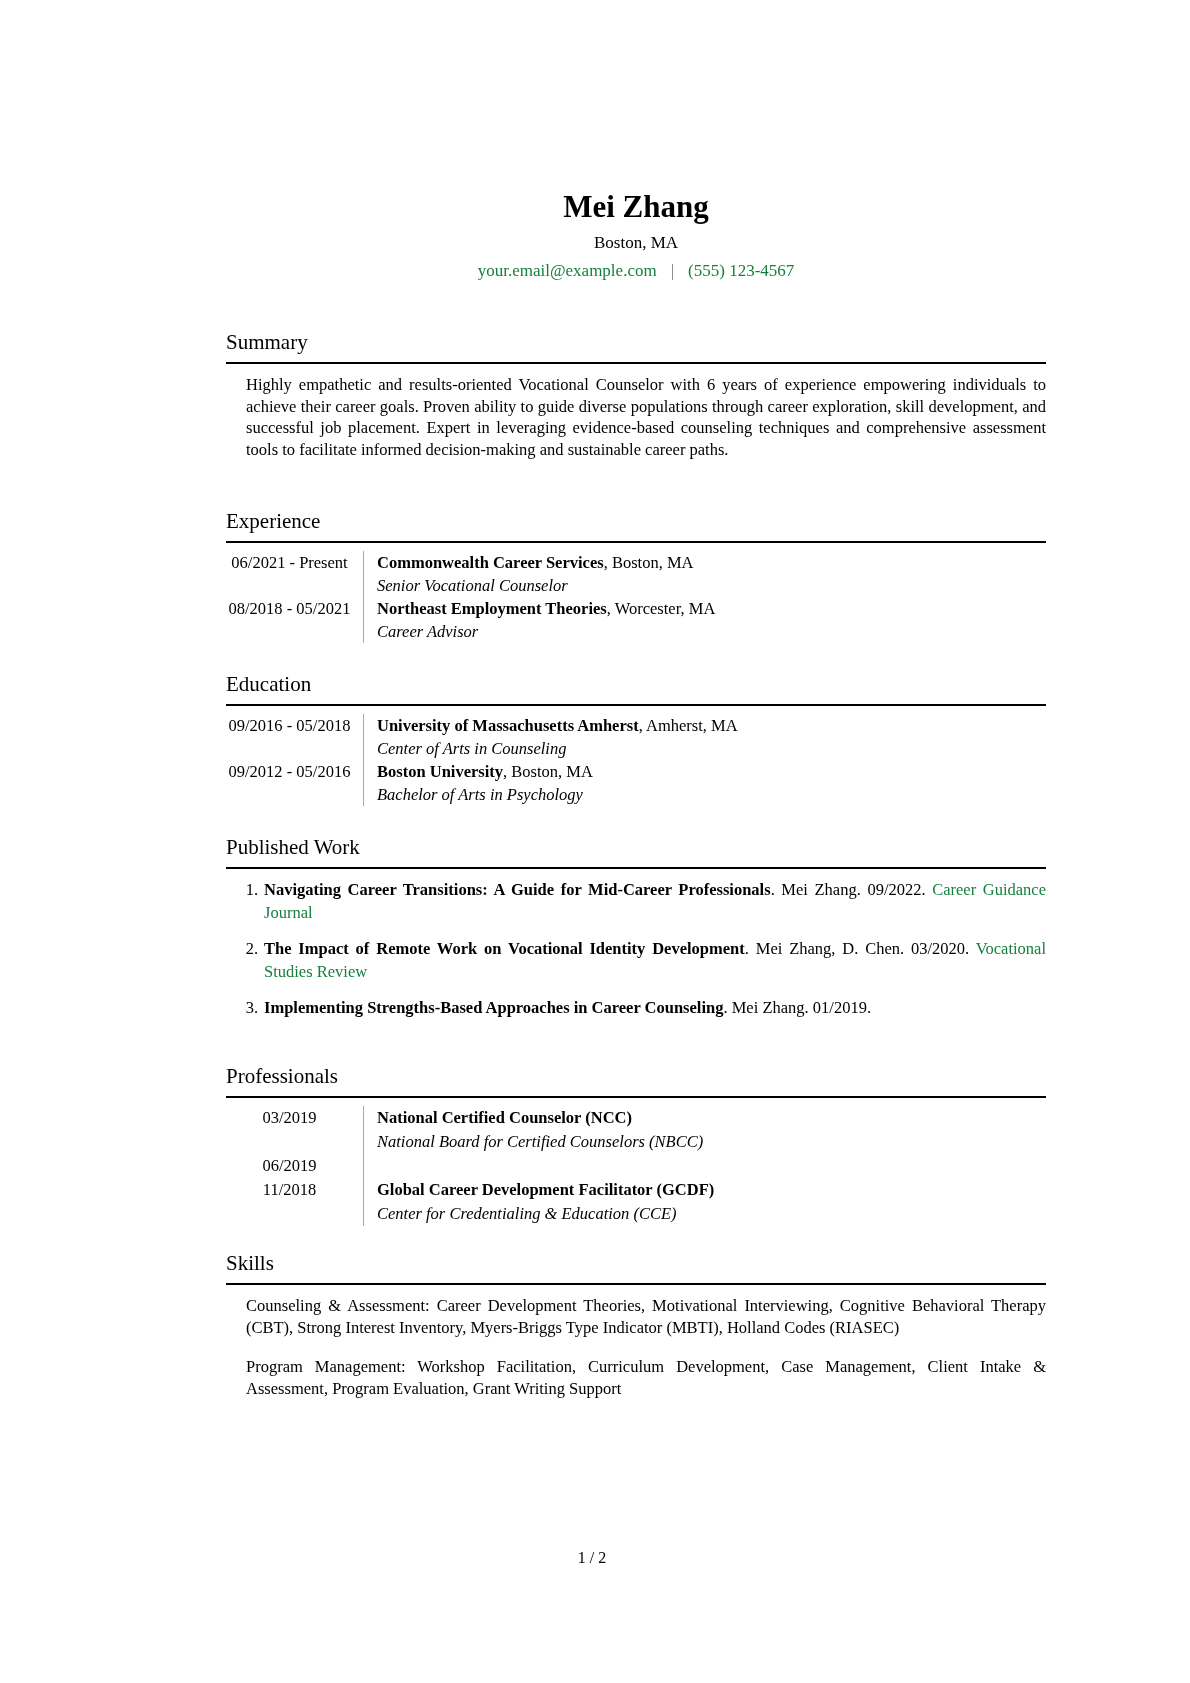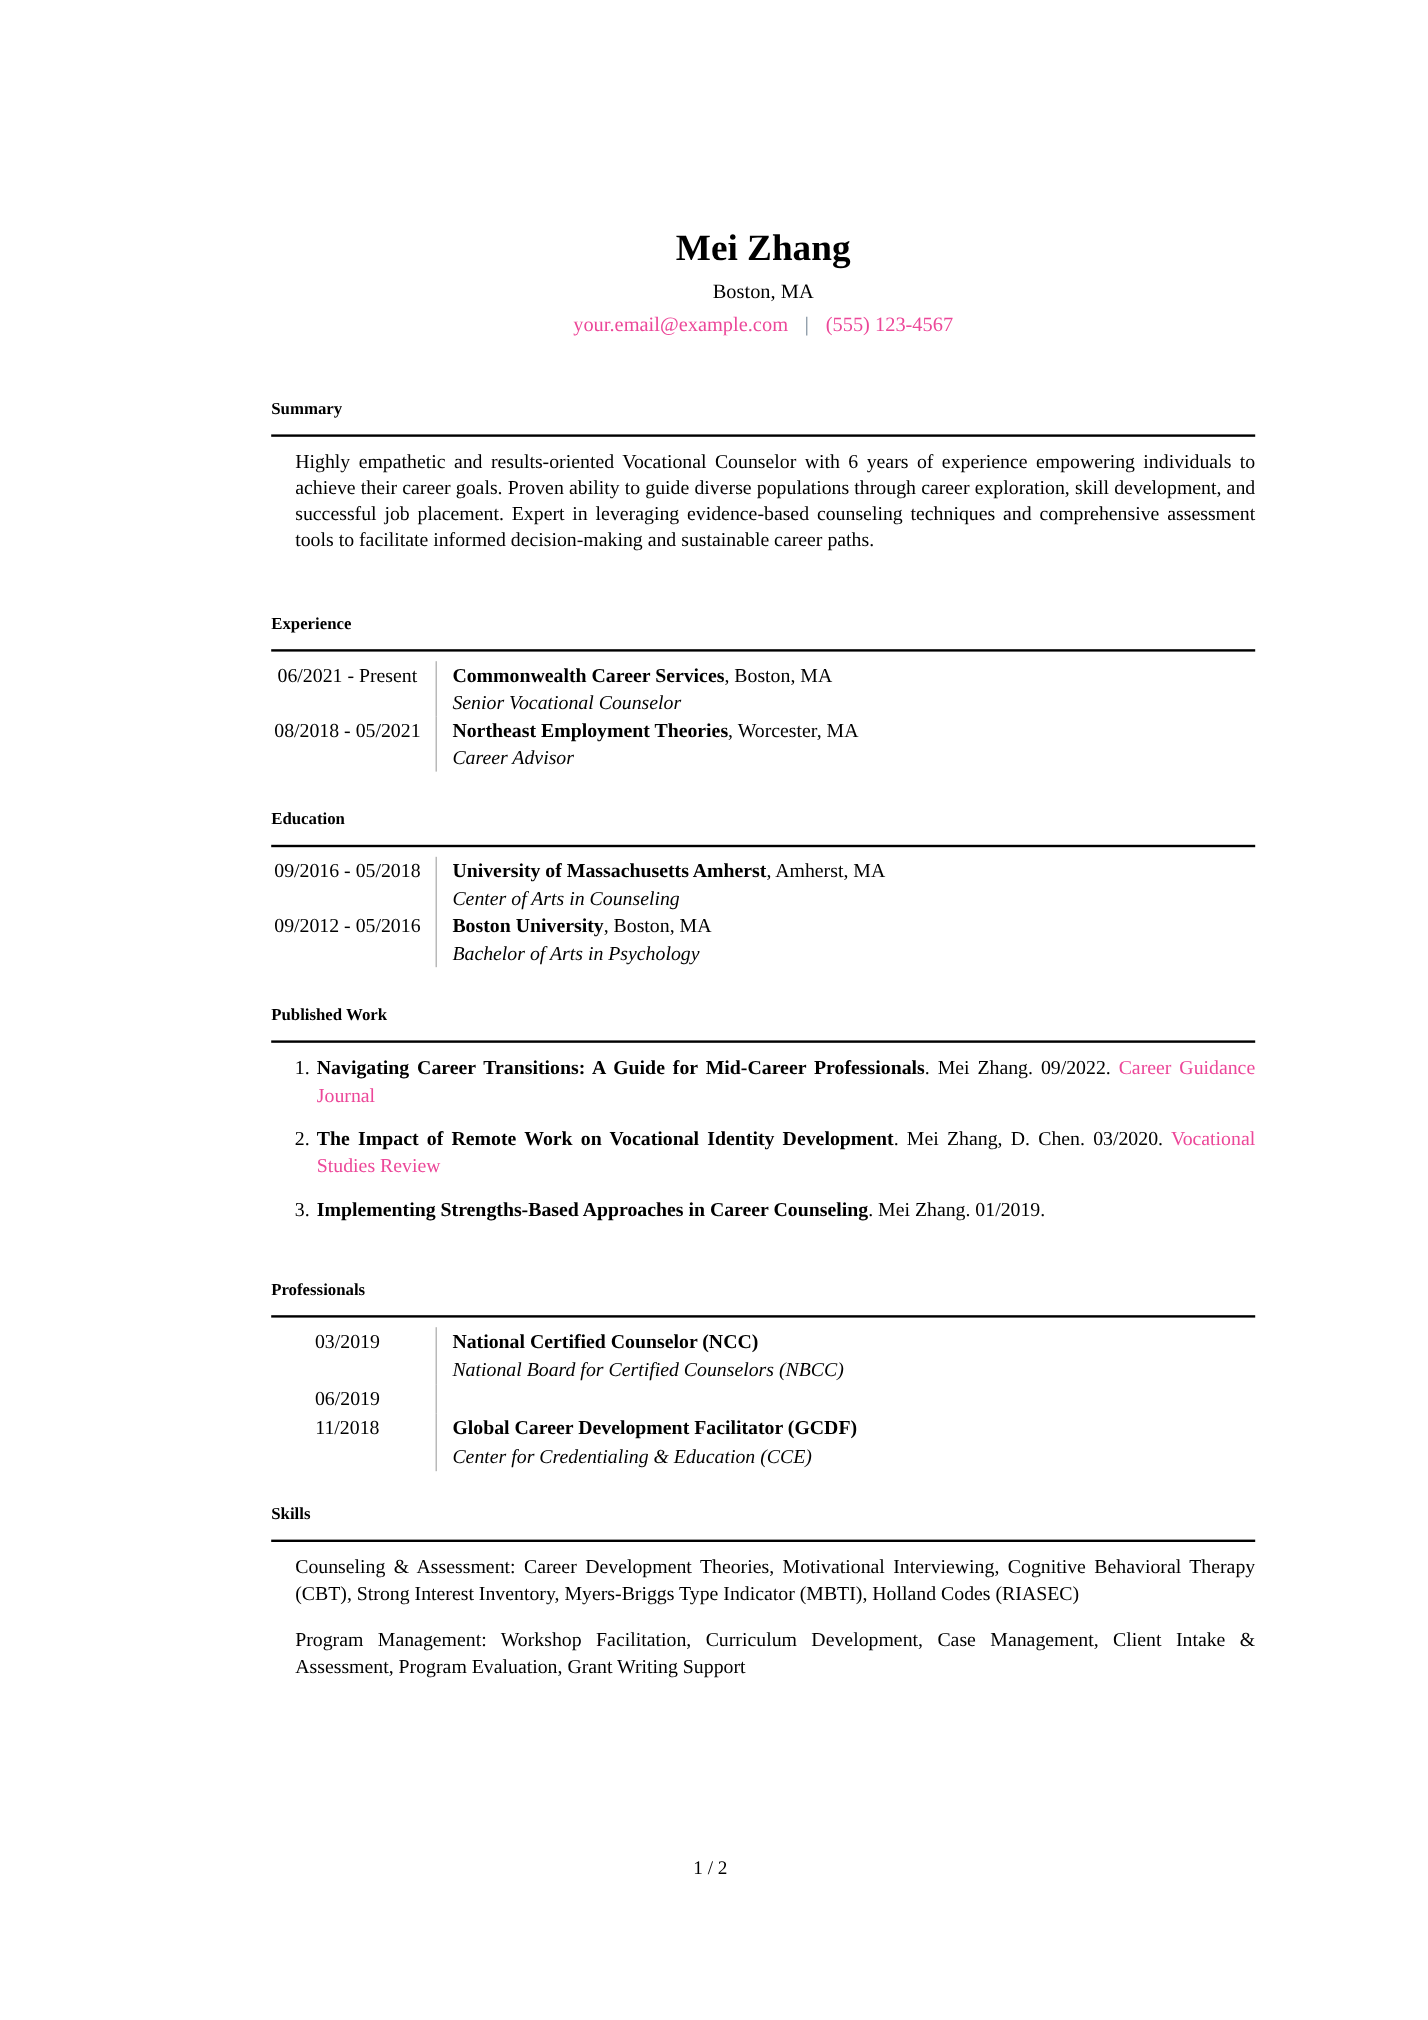--- a/index.html
+++ b/index.html
@@ -10,26 +10,26 @@
     color:#000;
   }
   .page { position:relative; width:1190px; height:1683px; overflow:hidden; }
   .content { position:absolute; left:185px; top:3px; width:820px;margin-left:41px; }
 
   
   .header { text-align:center; padding-top:186px; }
   .name { font-size:31px; font-weight:bold; line-height:36px; }
   .hdr-loc { font-size:17px; line-height:24px; margin-top:6px; }
   .hdr-contact { font-size:17px; line-height:24px; margin-top:4px; }
-  .link { color:#ec4899; text-decoration:none; cursor:pointer; }
+  .link { color:#15803d; text-decoration:none; cursor:pointer; }
   .contact-sep { color:#6f8090; margin:0 14px; }
 
   
   .section-title {
-    font-size:14px; font-weight:bold; line-height:26px;
+    font-size:21px; font-weight:normal; line-height:26px;
     padding-bottom:7px; border-bottom:2px solid #000;
   }
   .section-summary { margin-top:46px; }
   .section-experience { margin-top:48px; }
   .section-education { margin-top:28px; }
   .section-published { margin-top:28px; }
   .section-certifications { margin-top:43px; }
   .section-skills { margin-top:24px; }
 
   .body-text { font-size:16.5px; line-height:21.5px; text-align:justify; }

